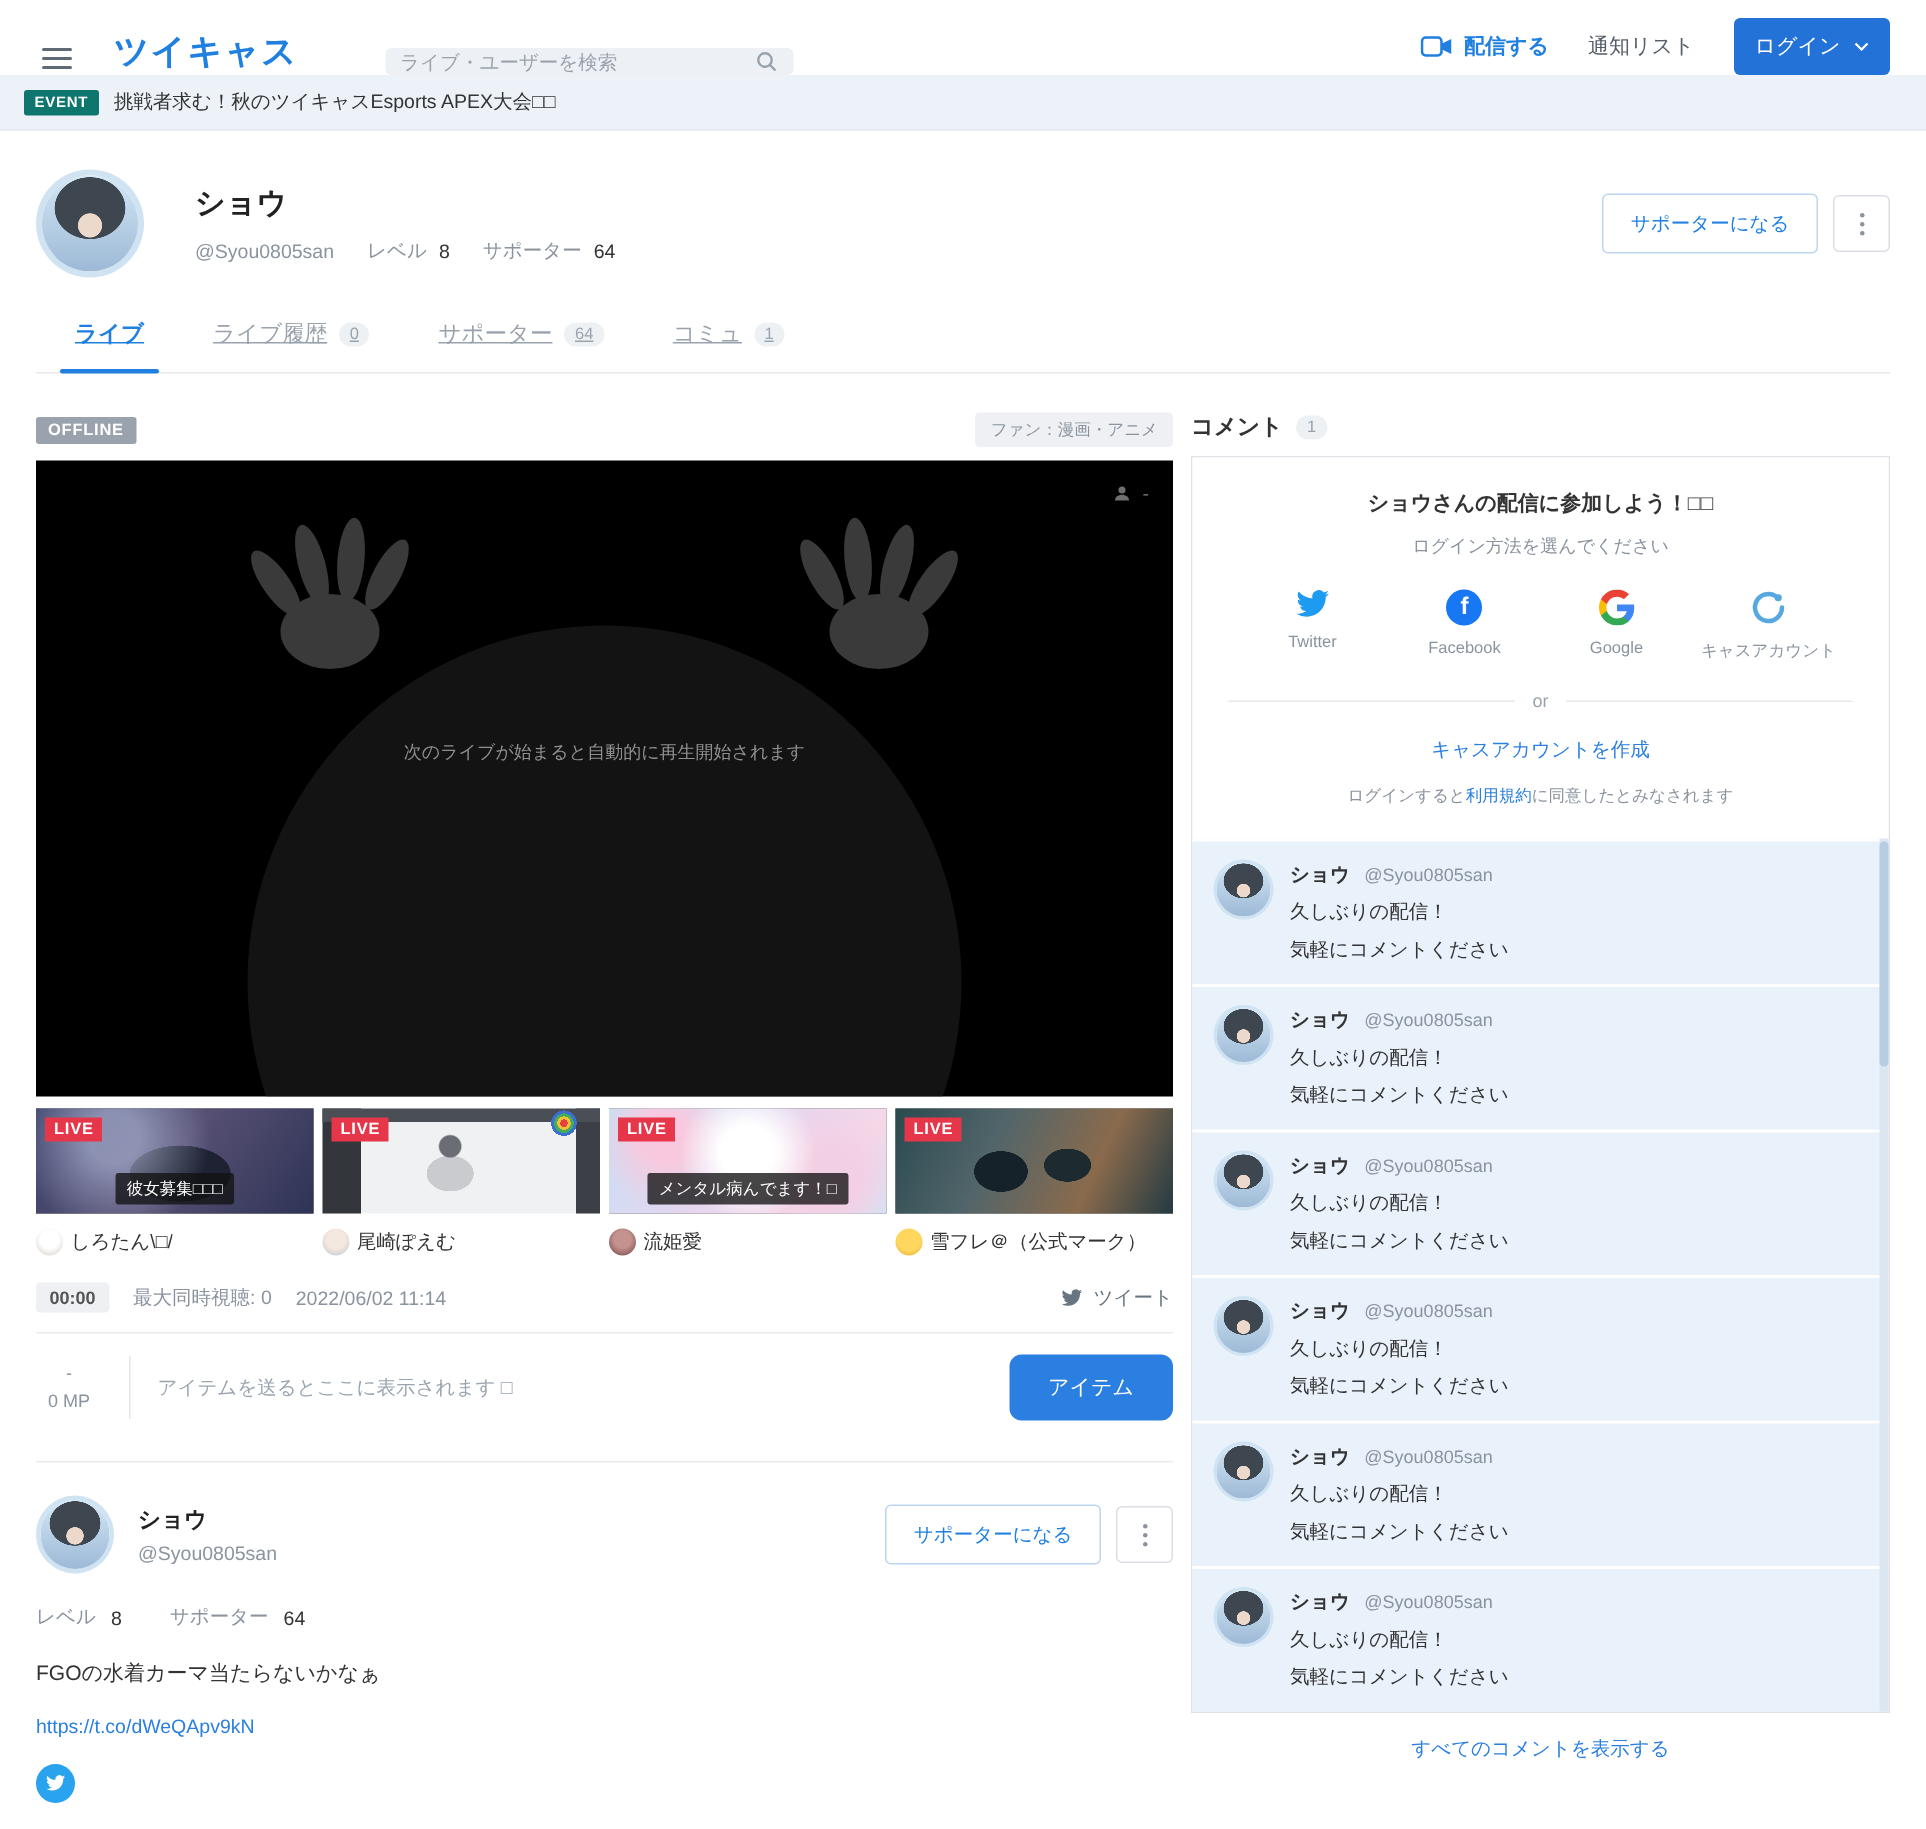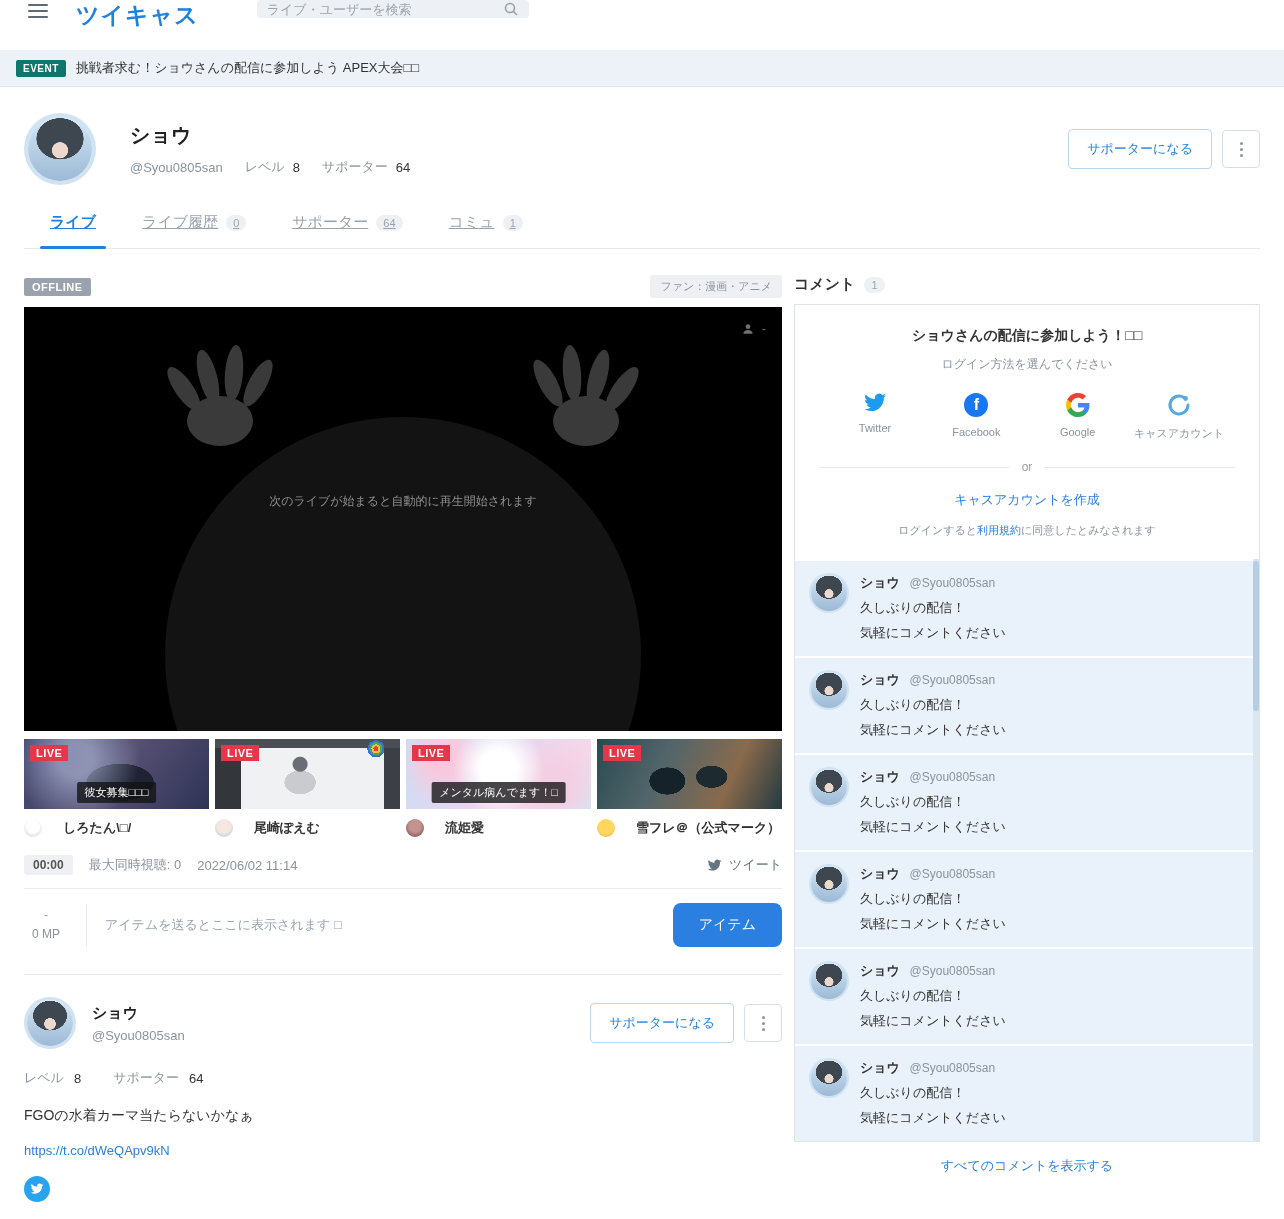--- a/index.html
+++ b/index.html
@@ -7,21 +7,21 @@
   body {
     width: 1284px; min-height: 1219px; margin: 0 auto;
     background: #fff; color: #333;
     font-family: "Liberation Sans", "DejaVu Sans", sans-serif;
     font-size: 14px;
   }
   a { text-decoration: none; cursor: pointer; }
   button { cursor: pointer; font-family: inherit; }
 
   
-  .topbar { height: 50px; display: flex; align-items: flex-start; padding: 0 24px; gap: 14px; background: #fff; }
+  .topbar { height: 50px; display: flex; align-items: flex-end; padding: 0 24px; gap: 14px; background: #fff; }
   .hamburger { background: none; border: none; display: flex; flex-direction: column; gap: 4px; padding: 4px; }
   .hamburger i { width: 20px; height: 2px; background: #5f6a75; border-radius: 1px; }
   .logo { font-size: 23px; font-weight: bold; color: #2080e0; letter-spacing: 1px; margin-left: 10px; cursor: pointer; }
   .searchbox { width: 272px; height: 18px; background: #edf0f4; border-radius: 4px; display: flex; align-items: center; padding: 0 10px; margin-left: 44px; }
   .searchbox input { flex: 1; border: none; background: transparent; outline: none; font-size: 13px; color: #333; font-family: inherit; }
   .searchbox input::placeholder { color: #9aa3ad; }
   .topbar-right { margin-left: auto; display: flex; align-items: center; gap: 26px; }
   .broadcast { display: flex; align-items: center; gap: 7px; color: #2080e0; font-size: 14px; font-weight: bold; }
   .notif { color: #555e68; font-size: 14px; }
   .login-btn { background: #2272d8; color: #fff; border: none; border-radius: 4px; font-size: 14px; padding: 10px 14px; display: flex; align-items: center; gap: 9px; }
@@ -96,21 +96,21 @@
       radial-gradient(circle at 20% 28%, #f8c9de 0 10%, rgba(0,0,0,0) 30%),
       radial-gradient(circle at 80% 66%, #f3cfe4 0 12%, rgba(0,0,0,0) 32%),
       linear-gradient(135deg, #c2e2f6 0%, #e3d6f0 45%, #f6d8e8 75%, #cde8f8 100%); }
   .thumb-4 { background-image:
       radial-gradient(ellipse 16% 32% at 38% 60%, #16222a 0 60%, rgba(0,0,0,0) 61%),
       radial-gradient(ellipse 14% 26% at 62% 54%, #1d2a30 0 60%, rgba(0,0,0,0) 61%),
       linear-gradient(115deg, #2a4a50 0%, #51656a 35%, #8a6a4c 70%, #233a42 100%); }
   .live-badge { position: absolute; top: 6px; left: 6px; background: #e6364a; color: #fff; font-size: 11px; font-weight: bold; padding: 2px 6px; letter-spacing: .5px; }
   .thumb-overlay { position: absolute; bottom: 6px; left: 50%; transform: translateX(-50%); background: rgba(18,18,18,.78); color: #fff; font-size: 11px; padding: 3px 8px; border-radius: 2px; white-space: nowrap; max-width: 94%; overflow: hidden; text-overflow: ellipsis; }
   .thumb-overlay:empty { display: none; }
-  .rel-user { display: flex; align-items: flex-end; gap: 21px; margin-top: 10px; font-size: 13px; color: #333; cursor: pointer; font-weight: bold; }
+  .rel-user { display: flex; align-items: flex-end; gap: 5px; margin-top: 10px; font-size: 13px; color: #333; cursor: pointer; }
   .rel-user .uname { overflow: hidden; white-space: nowrap; text-overflow: ellipsis; }
   .rel-avatar { width: 18px; height: 18px; border-radius: 50%; flex: none; }
   .av-1 { background: radial-gradient(circle at 50% 40%, #fff 0 45%, #cfc8c0 100%); }
   .av-2 { background: radial-gradient(circle at 50% 40%, #f5e8e0 0 45%, #b9c4cc 100%); }
   .av-3 { background: radial-gradient(circle at 50% 40%, #c4938f 0 40%, #6e3f41 100%); }
   .av-4 { background: radial-gradient(circle at 50% 40%, #ffd75e 0 55%, #e0a82e 100%); }
 
   
   .stats-row { display: flex; align-items: center; gap: 16px; margin-top: 18px; color: #8a939e; font-size: 13px; }
   .duration { background: #eef0f3; color: #555; font-size: 12px; font-weight: bold; padding: 3px 9px; border-radius: 3px; }
@@ -173,25 +173,41 @@
       <i></i>
     </button>
   <div class="logo">ツイキャス</div>
   <div class="searchbox">
     <input placeholder="ライブ・ユーザーを検索" style="">
     <svg width="16" height="16" viewBox="0 0 16 16" fill="none" stroke="#98a2ad" stroke-width="1.6">
         <circle cx="7" cy="7" r="4.5"></circle>
         <path d="m10.5 10.5 3.5 3.5"></path>
       </svg>
   </div>
+  <div class="topbar-right">
+    <a class="broadcast">
+      <svg width="22" height="14" viewBox="0 0 22 14">
+          <rect x="1" y="1" width="13" height="12" rx="2.5" fill="none" stroke="#2080e0" stroke-width="1.7"></rect>
+          <path d="M14 5.2 20.5 2v10L14 8.8z" fill="#2080e0"></path>
+        </svg>
+      <span>配信する</span>
+    </a>
+    <a class="notif">通知リスト</a>
+    <button class="login-btn">
+      <span>ログイン</span>
+      <svg width="10" height="6" viewBox="0 0 10 6">
+          <path d="M1 1l4 4 4-4" stroke="#fff" fill="none" stroke-width="1.5"></path>
+        </svg>
+    </button>
+  </div>
 </header>
 
 <div class="event-strip">
   <span class="event-badge">EVENT</span>
-  <a class="event-text">挑戦者求む！ショウさんの配信に参加しよう APEX大会□□</a>
+  <a class="event-text">挑戦者求む！秋のツイキャスEsports APEX大会□□</a>
 </div>
 
 <div class="page">
 
   <div class="profile-head">
     <div class="char-avatar avatar-lg"></div>
     <div class="profile-info">
       <div class="profile-name">ショウ</div>
       <div class="profile-meta">
         <span>@Syou0805san</span>

